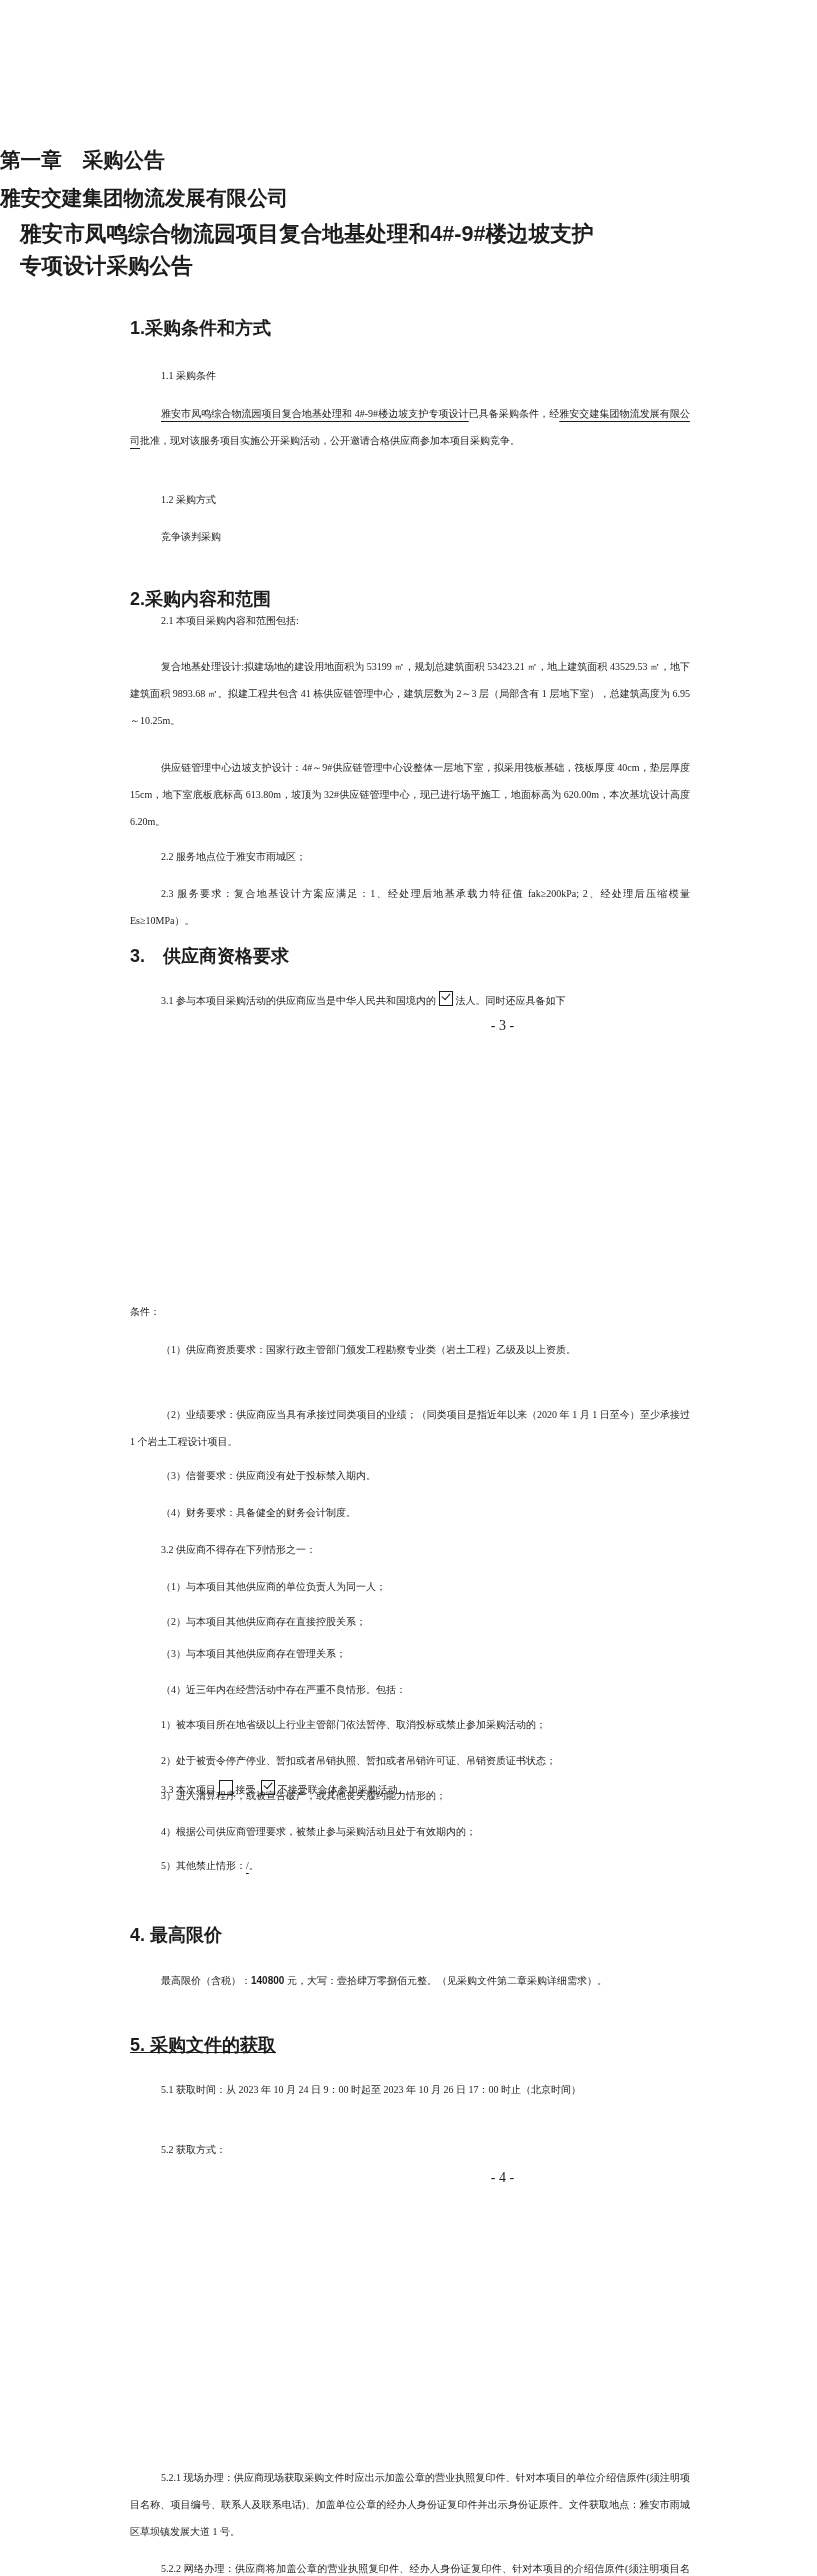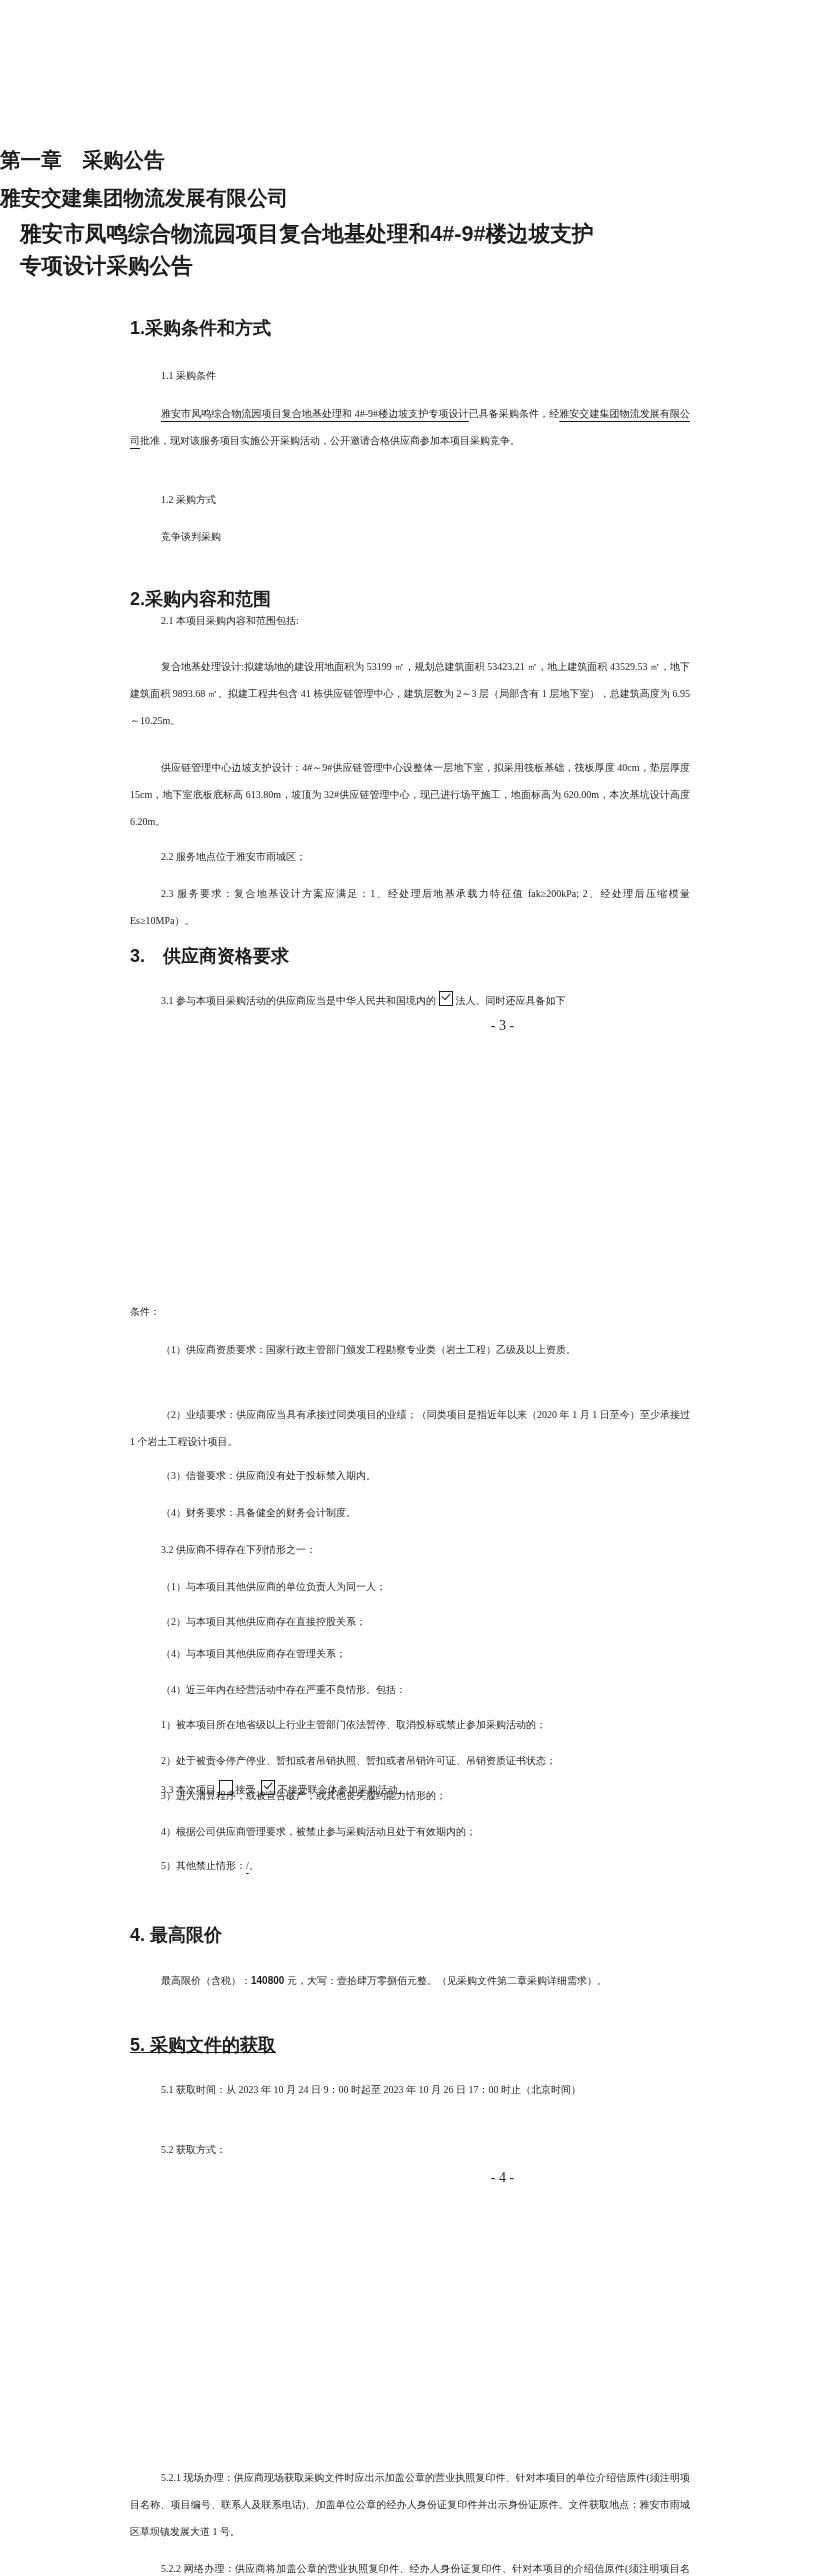--- a/index.html
+++ b/index.html
@@ -60,21 +60,21 @@
 
   <div class="blk" style="top:1298px;">条件：</div>
   <div class="blk indent" style="top:1336px;">（1）供应商资质要求：国家行政主管部门颁发工程勘察专业类（岩土工程）乙级及以上资质。</div>
   <div class="blk indent" style="top:1401px;">（2）业绩要求：供应商应当具有承接过同类项目的业绩；（同类项目是指近年以来（2020 年 1 月 1 日至今）至少承接过 1 个岩土工程设计项目。</div>
   <div class="blk indent" style="top:1462px;">（3）信誉要求：供应商没有处于投标禁入期内。</div>
   <div class="blk indent" style="top:1499px;">（4）财务要求：具备健全的财务会计制度。</div>
 
   <div class="blk indent" style="top:1536px;">3.2 供应商不得存在下列情形之一：</div>
   <div class="blk indent" style="top:1573px;">（1）与本项目其他供应商的单位负责人为同一人；</div>
   <div class="blk indent" style="top:1608px;">（2）与本项目其他供应商存在直接控股关系；</div>
-  <div class="blk indent" style="top:1640px;">（4）与本项目其他供应商存在管理关系；</div>
+  <div class="blk indent" style="top:1640px;">（3）与本项目其他供应商存在管理关系；</div>
   <div class="blk indent" style="top:1676px;">（4）近三年内在经营活动中存在严重不良情形。包括：</div>
   <div class="blk indent" style="top:1711px;">1）被本项目所在地省级以上行业主管部门依法暂停、取消投标或禁止参加采购活动的；</div>
   <div class="blk indent" style="top:1747px;">2）处于被责令停产停业、暂扣或者吊销执照、暂扣或者吊销许可证、吊销资质证书状态；</div>
   <div class="blk indent" style="top:1782px;">3）进入清算程序，或被宣告破产，或其他丧失履约能力情形的；</div>
   <div class="blk indent" style="top:1818px;">4）根据公司供应商管理要求，被禁止参与采购活动且处于有效期内的；</div>
   <div class="blk indent" style="top:1852px;">
     <span>5）其他禁止情形：</span><span class="u">/</span><span>。</span>
   </div>
 
   <div class="blk indent" style="top:1776px;">

